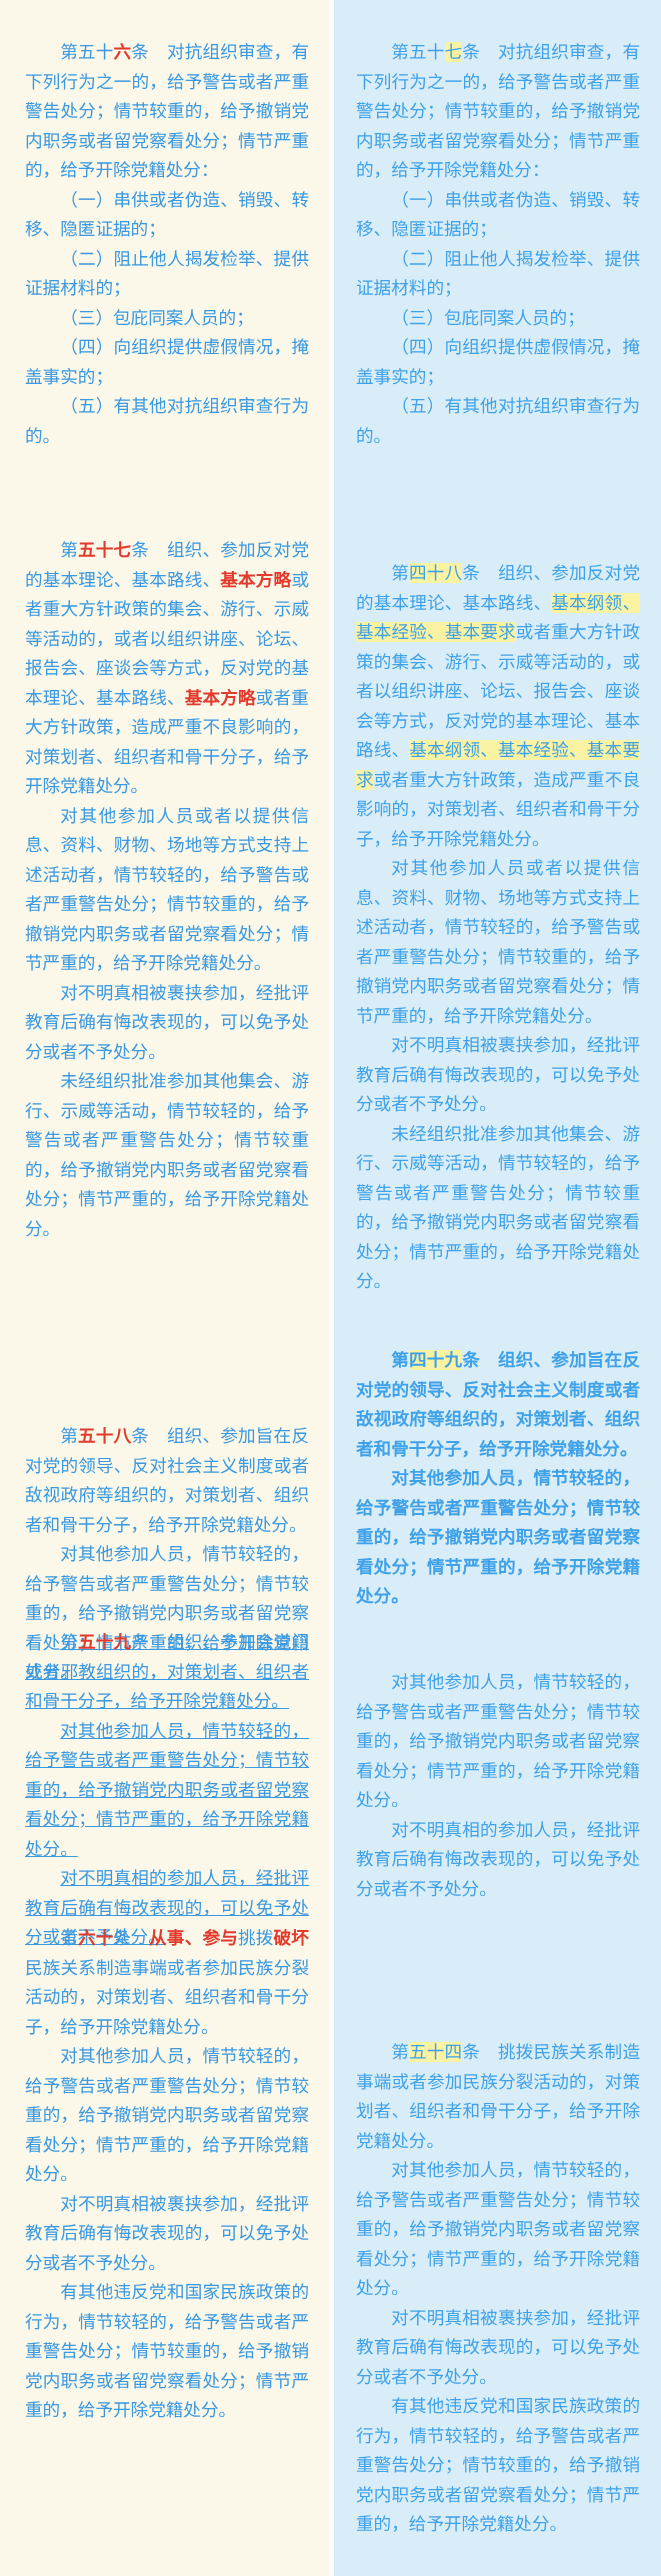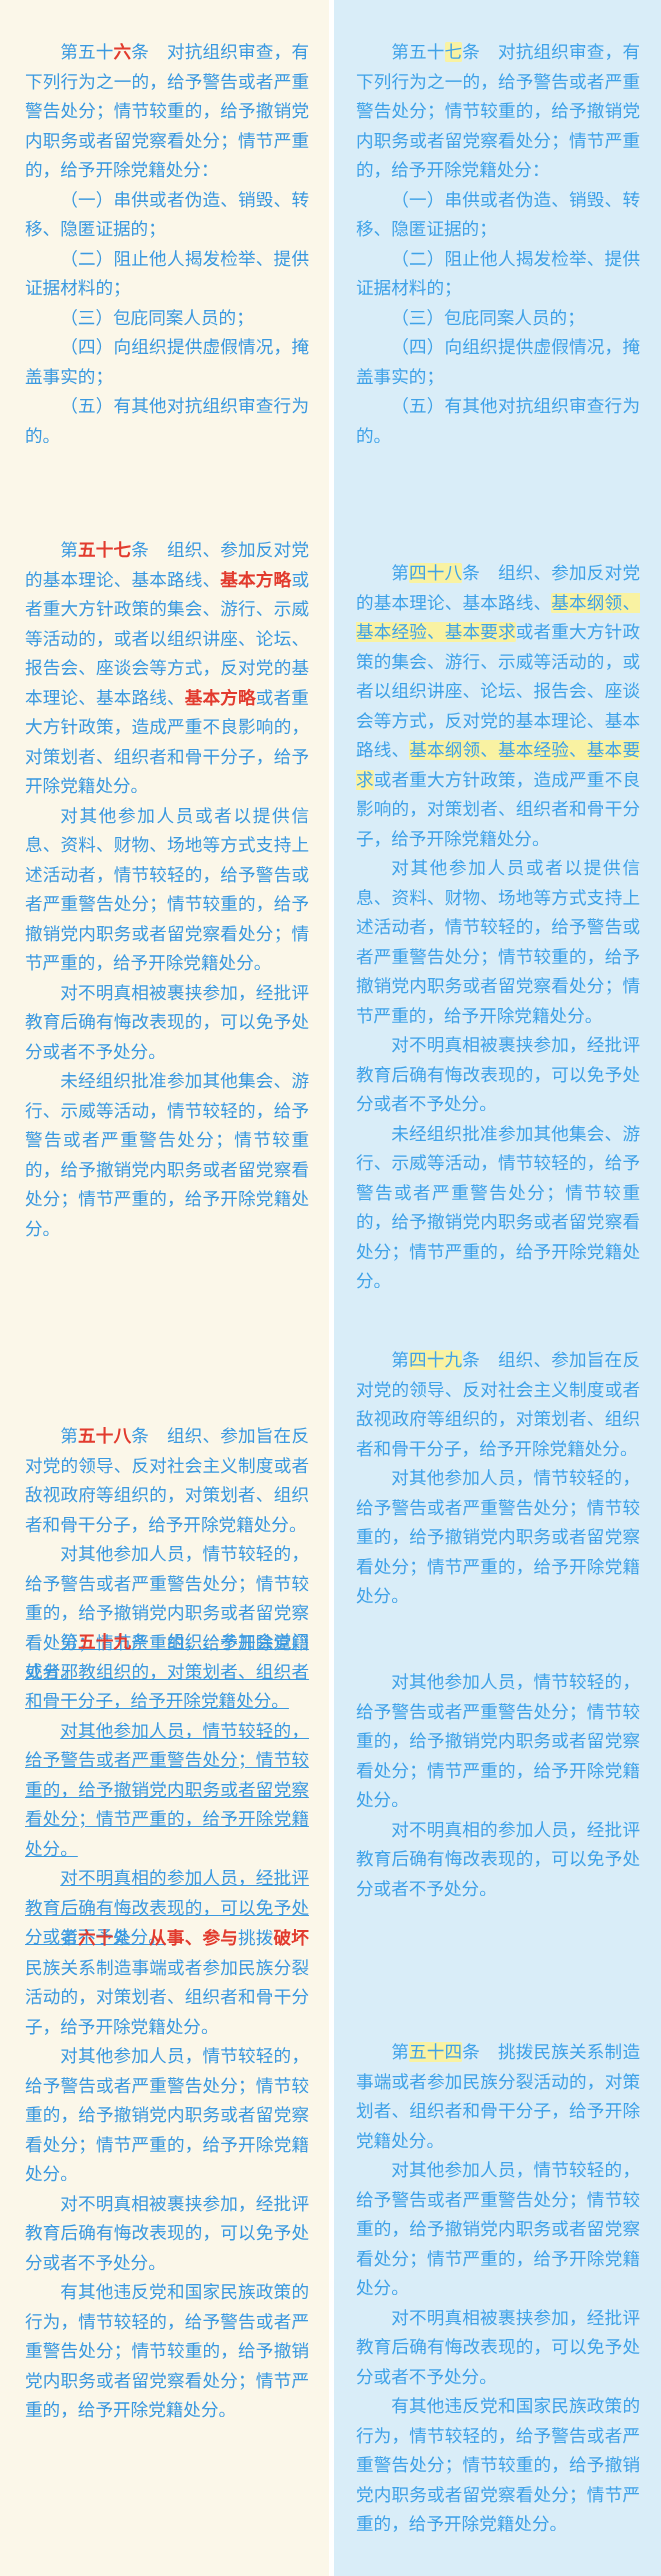--- a/index.html
+++ b/index.html
@@ -65,21 +65,21 @@
         <p class="para"><span class="run">（三）包庇同案人员的；</span></p>
         <p class="para"><span class="run">（四）向组织提供虚假情况，掩盖事实的；</span></p>
         <p class="para"><span class="run">（五）有其他对抗组织审查行为的。</span></p>
       </article>
       <article class="article" style="top: 519px; margin-top: 40px;">
         <p class="para"><span class="run">第</span><span class="em-hl">四十八</span><span class="run">条　组织、参加反对党的基本理论、基本路线、</span><span class="em-hl">基本纲领、基本经验、基本要求</span><span class="run">或者重大方针政策的集会、游行、示威等活动的，或者以组织讲座、论坛、报告会、座谈会等方式，反对党的基本理论、基本路线、</span><span class="em-hl">基本纲领、基本经验、基本要求</span><span class="run">或者重大方针政策，造成严重不良影响的，对策划者、组织者和骨干分子，给予开除党籍处分。</span></p>
         <p class="para"><span class="run">对其他参加人员或者以提供信息、资料、财物、场地等方式支持上述活动者，情节较轻的，给予警告或者严重警告处分；情节较重的，给予撤销党内职务或者留党察看处分；情节严重的，给予开除党籍处分。</span></p>
         <p class="para"><span class="run">对不明真相被裹挟参加，经批评教育后确有悔改表现的，可以免予处分或者不予处分。</span></p>
         <p class="para"><span class="run">未经组织批准参加其他集会、游行、示威等活动，情节较轻的，给予警告或者严重警告处分；情节较重的，给予撤销党内职务或者留党察看处分；情节严重的，给予开除党籍处分。</span></p>
       </article>
-      <article class="article" style="top: 1346px;">
+      <article class="article" style="top: 1346px; font-weight: bold;">
         <p class="para"><span class="run">第</span><span class="em-hl">四十九</span><span class="run">条　组织、参加旨在反对党的领导、反对社会主义制度或者敌视政府等组织的，对策划者、组织者和骨干分子，给予开除党籍处分。</span></p>
         <p class="para"><span class="run">对其他参加人员，情节较轻的，给予警告或者严重警告处分；情节较重的，给予撤销党内职务或者留党察看处分；情节严重的，给予开除党籍处分。</span></p>
       </article>
       <article class="article" style="top: 1668px;">
         <p class="para"><span class="run">对其他参加人员，情节较轻的，给予警告或者严重警告处分；情节较重的，给予撤销党内职务或者留党察看处分；情节严重的，给予开除党籍处分。</span></p>
         <p class="para"><span class="run">对不明真相的参加人员，经批评教育后确有悔改表现的，可以免予处分或者不予处分。</span></p>
       </article>
       <article class="article" style="top: 2038px;">
         <p class="para"><span class="run">第</span><span class="em-hl">五十四</span><span class="run">条　挑拨民族关系制造事端或者参加民族分裂活动的，对策划者、组织者和骨干分子，给予开除党籍处分。</span></p>
         <p class="para"><span class="run">对其他参加人员，情节较轻的，给予警告或者严重警告处分；情节较重的，给予撤销党内职务或者留党察看处分；情节严重的，给予开除党籍处分。</span></p>

